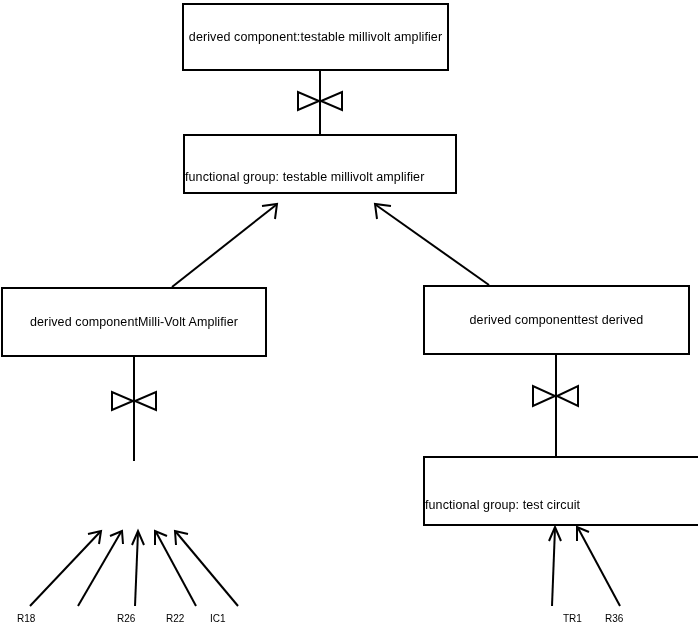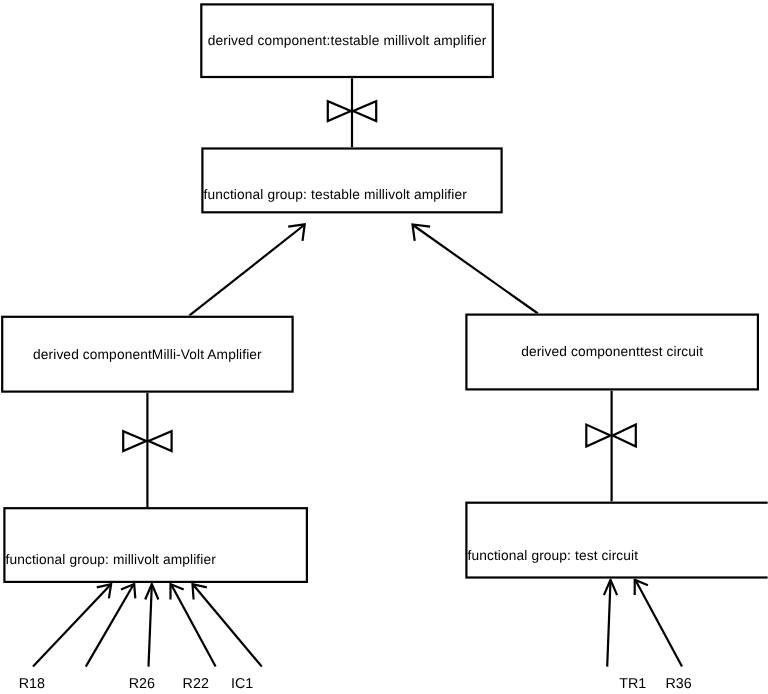--- a/index.html
+++ b/index.html
@@ -43,21 +43,21 @@
     text-align: center;
     white-space: pre;
     letter-spacing: 0.1px;
   }
   .node-text.left-align {
     text-align: left;
   }
   .leaf-label {
     position: absolute;
     font-family: "Liberation Sans", sans-serif;
-    font-size: 13px;
+    font-size: 10px;
     color: #000000;
     white-space: pre;
   }
 </style>
 </head>
 <body>
 
 <div id="canvas">
 
   <svg id="diagram-svg" viewBox="0 0 698 631" xmlns="http://www.w3.org/2000/svg">
@@ -142,26 +142,23 @@
     <div class="node-text">functional group: testable millivolt amplifier</div>
   </div>
 
   <div class="node-box" style="left:1px; top:287px; width:266px; height:70px;">
     <div class="node-text left-align">derived component</div>
     <div class="node-text left-align">Milli-Volt Amplifier</div>
   </div>
 
   <div class="node-box" style="left:423px; top:285px; width:267px; height:70px;">
     <div class="node-text left-align">derived component</div>
-    <div class="node-text left-align">test circuit</div>
+    <div class="node-text left-align">test derived</div>
   </div>
 
-  <div class="node-box" style="left:3px; top:461px; width:277px; height:69px; justify-content:flex-start; padding-top:27px;">
-    <div class="node-text">functional group: millivolt amplifier</div>
-  </div>
 
   <div class="node-box" style="left:423px; top:456px; width:290px; height:70px; justify-content:flex-start; padding-top:28px;">
     <div class="node-text">functional group: test circuit</div>
   </div>
 
   <div class="leaf-label" style="left:17px; top:613px;">R18</div>
   <div class="leaf-label" style="left:64px; top:604px;margin-top:32px;">R30</div>
   <div class="leaf-label" style="left:117px; top:613px;">R26</div>
   <div class="leaf-label" style="left:166px; top:613px;">R22</div>
   <div class="leaf-label" style="left:210px; top:613px;">IC1</div>

